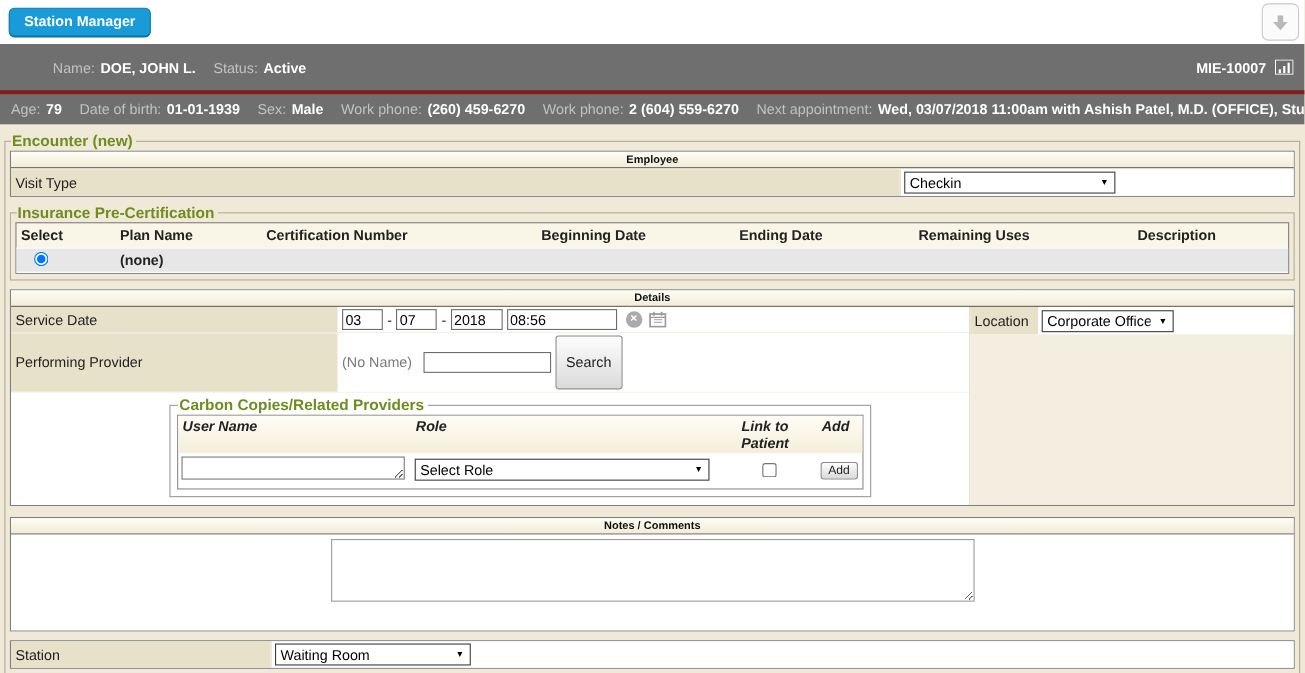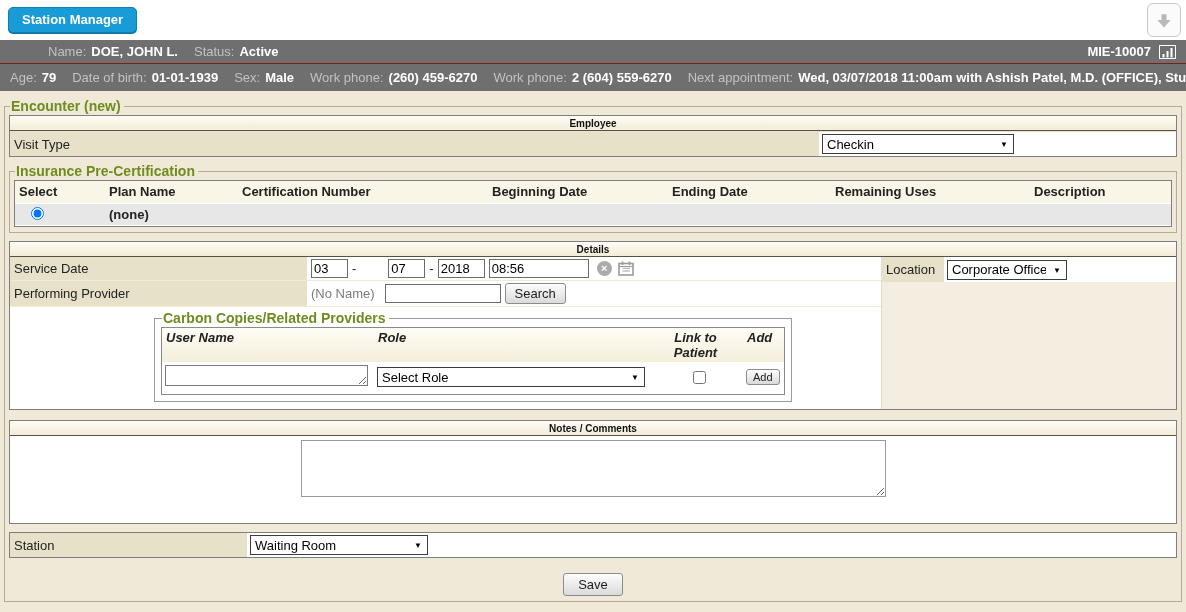--- a/index.html
+++ b/index.html
@@ -25,21 +25,21 @@
     position:absolute; right:5px; top:3px; width:34px; height:34px;
     background:#fbfbfb; border:1px solid #c9c9c9; border-radius:6px;
     display:flex; align-items:center; justify-content:center; cursor:pointer;
   }
 
   
   .gbar {
     background:#6f6f6f; color:#fff; display:flex; align-items:center;
     padding:0 10px; font-size:13px; white-space:nowrap;
   }
-  .bar1 { height:24px; border-bottom:1px solid #7f1d1d;padding-left:48px; }
+  .bar1 { height:46px; border-bottom:4px solid #7f1d1d;padding-left:48px; }
   .bar2 { height:27px; }
   .glab { color:#c2c2c2; margin-right:5px; }
   .gval { color:#fff; font-weight:bold; margin-right:16px; }
   .bar1 .spacer, .bar2 .spacer { flex:1; }
   .chart-id { font-weight:bold; margin-right:8px; }
 
   
   .content { padding:6px 3px 0 3px; }
 
   fieldset {
@@ -98,34 +98,34 @@
   
   .details-panel { margin-top:8px; }
   .details-body { display:flex; align-items:stretch; }
   .d-left { width:871px; }
   .d-right { flex:1; display:flex; flex-direction:column; border-left:1px solid #e5decb; }
   .d-row { display:flex; border-bottom:1px solid #efe9d6; }
   .d-row .cell-label { width:297px; }
   .d-content { flex:1; background:#fff; display:flex; align-items:center; gap:4px; padding:2px 4px; }
   .date-input { border:1px solid #6d6d6d; height:19px; font-size:13px; padding:0 2px;
     font-family:"Liberation Sans", sans-serif; }
-  .w-mo { width:37px; } .w-dy { width:37px;margin-left:28px; } .w-yr { width:47px; } .w-tm { width:100px; }
+  .w-mo { width:37px; } .w-dy { width:37px; } .w-yr { width:47px; } .w-tm { width:100px; }
   .dash { color:#222; }
   .clear-icon {
     width:15px; height:15px; border-radius:50%; background:#ababab; color:#fff;
     font-size:11px; font-weight:bold; display:inline-flex; align-items:center;
     justify-content:center; line-height:1; cursor:pointer; margin-left:4px;
   }
   .cal-icon { cursor:pointer; display:inline-flex; margin-left:2px; }
   .noname { color:#7a7a7a; margin-right:6px; }
   .prov-input { border:1px solid #6d6d6d; height:19px; width:116px; font-size:13px;
     font-family:"Liberation Sans", sans-serif; }
   .btn {
     background:linear-gradient(#fdfdfd,#dadada); border:1px solid #8c8c8c;
-    border-radius:3px; font-size:13px; padding:2px 9px; cursor:pointer;
+    border-radius:3px; font-size:13px; padding:16px 9px; cursor:pointer;
     font-family:"Liberation Sans", sans-serif; color:#1c1c1c;
   }
   .loc-row { display:flex; height:25px; }
   .loc-label { width:62px; }
   .loc-cell { flex:1; background:#fff; display:flex; align-items:center; padding:2px 3px; }
   .d-right-fill { flex:1; background:#f4eee0; }
 
   
   .cc-holder { background:#fff; padding:3px 0 7px 144px; }
   .cc-fieldset { width:638px; background:#fff; border:1px solid #9b9b9b; padding:1px 6px 6px 6px; }

